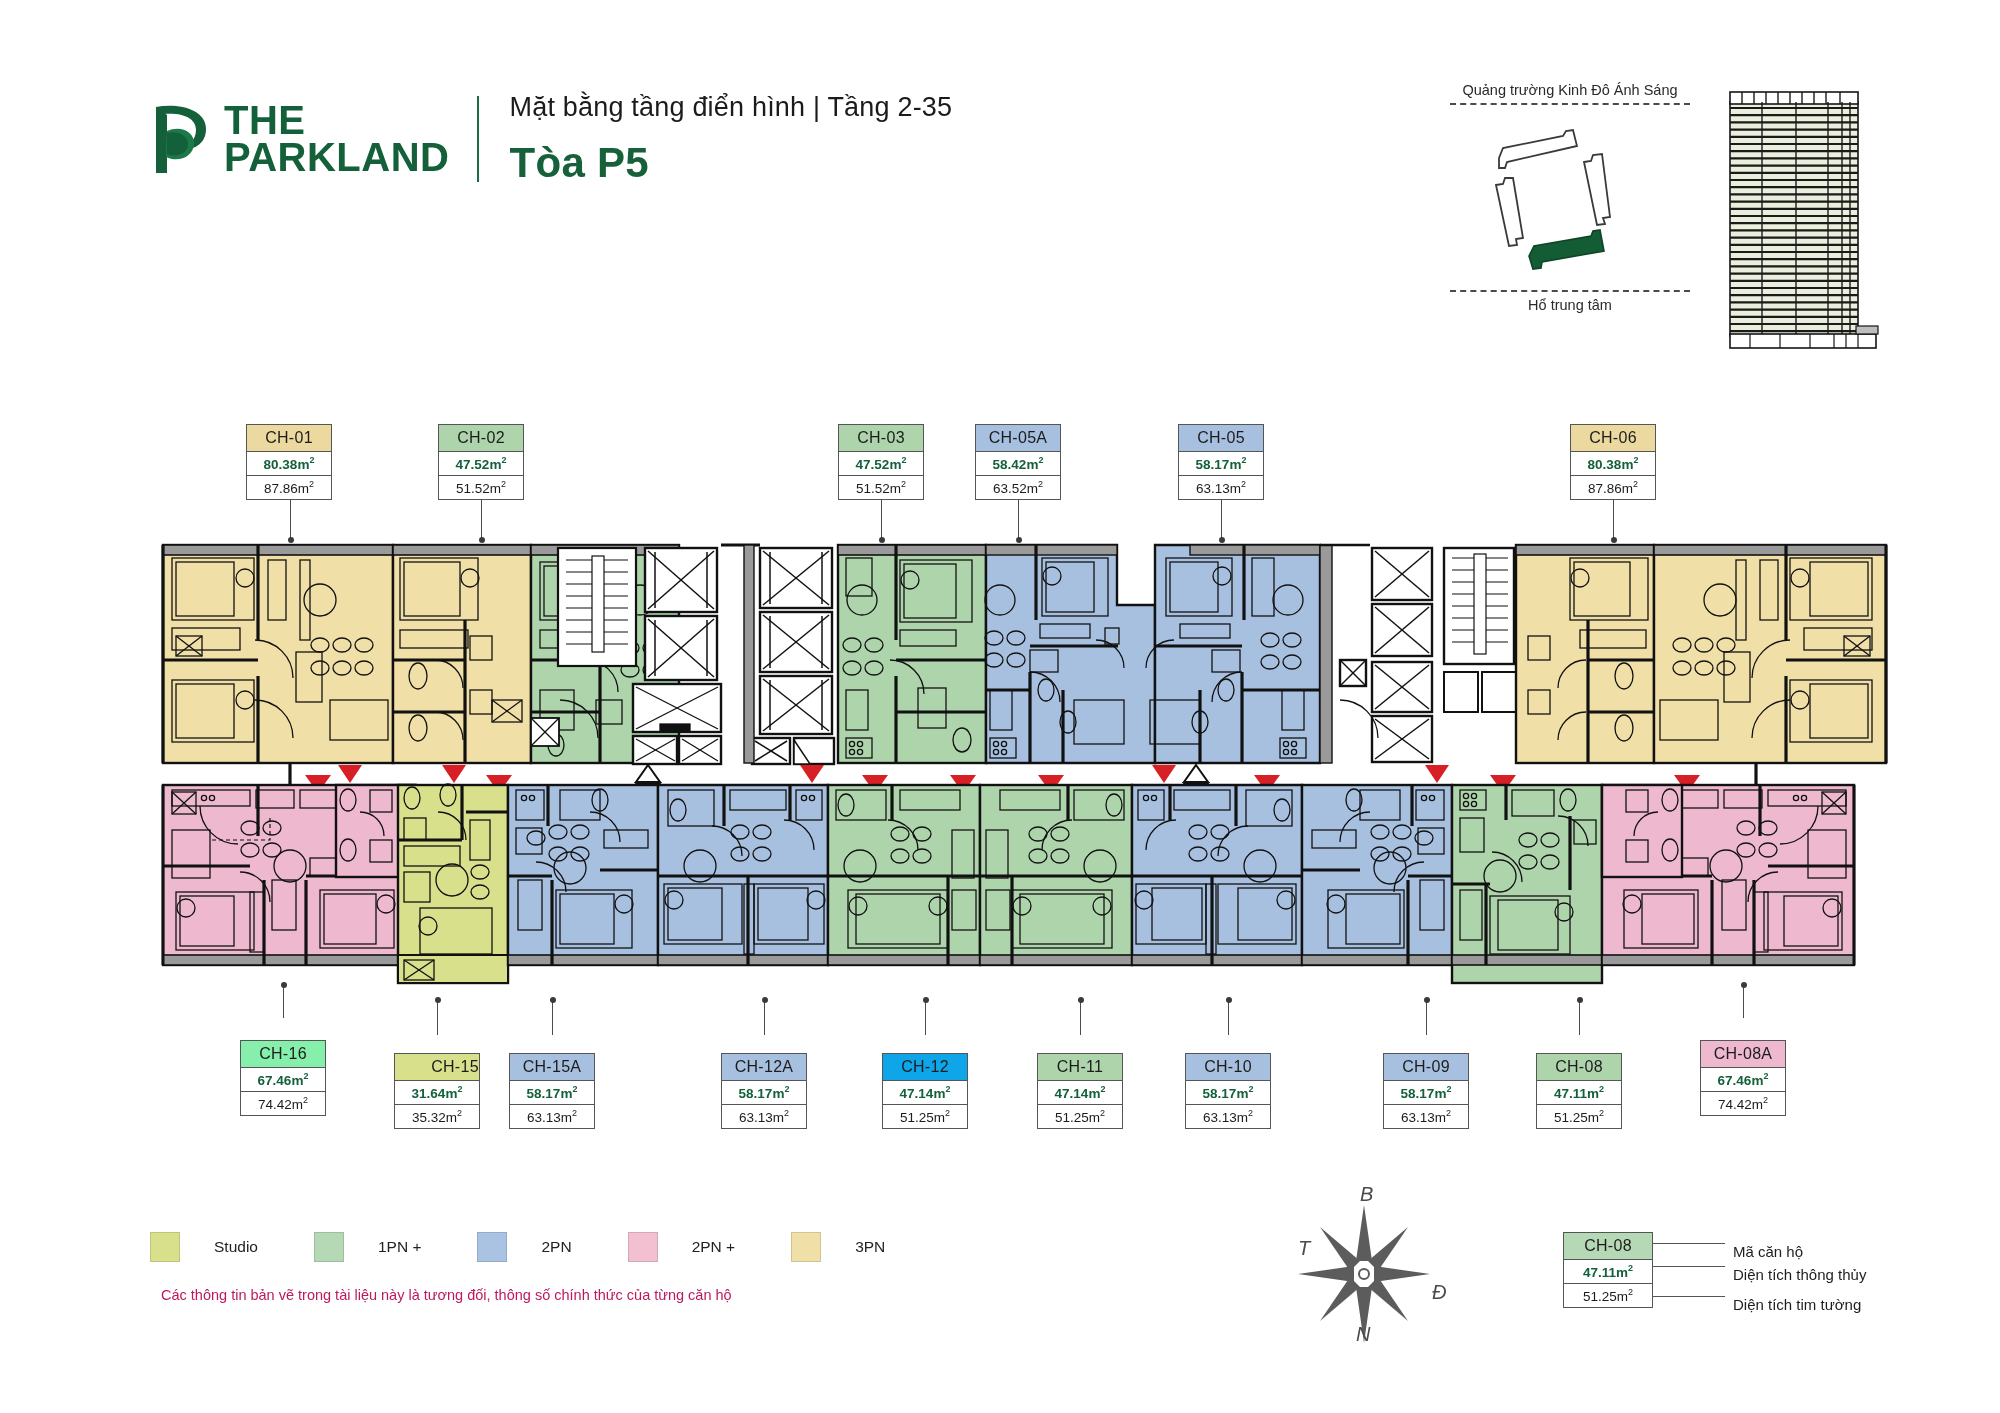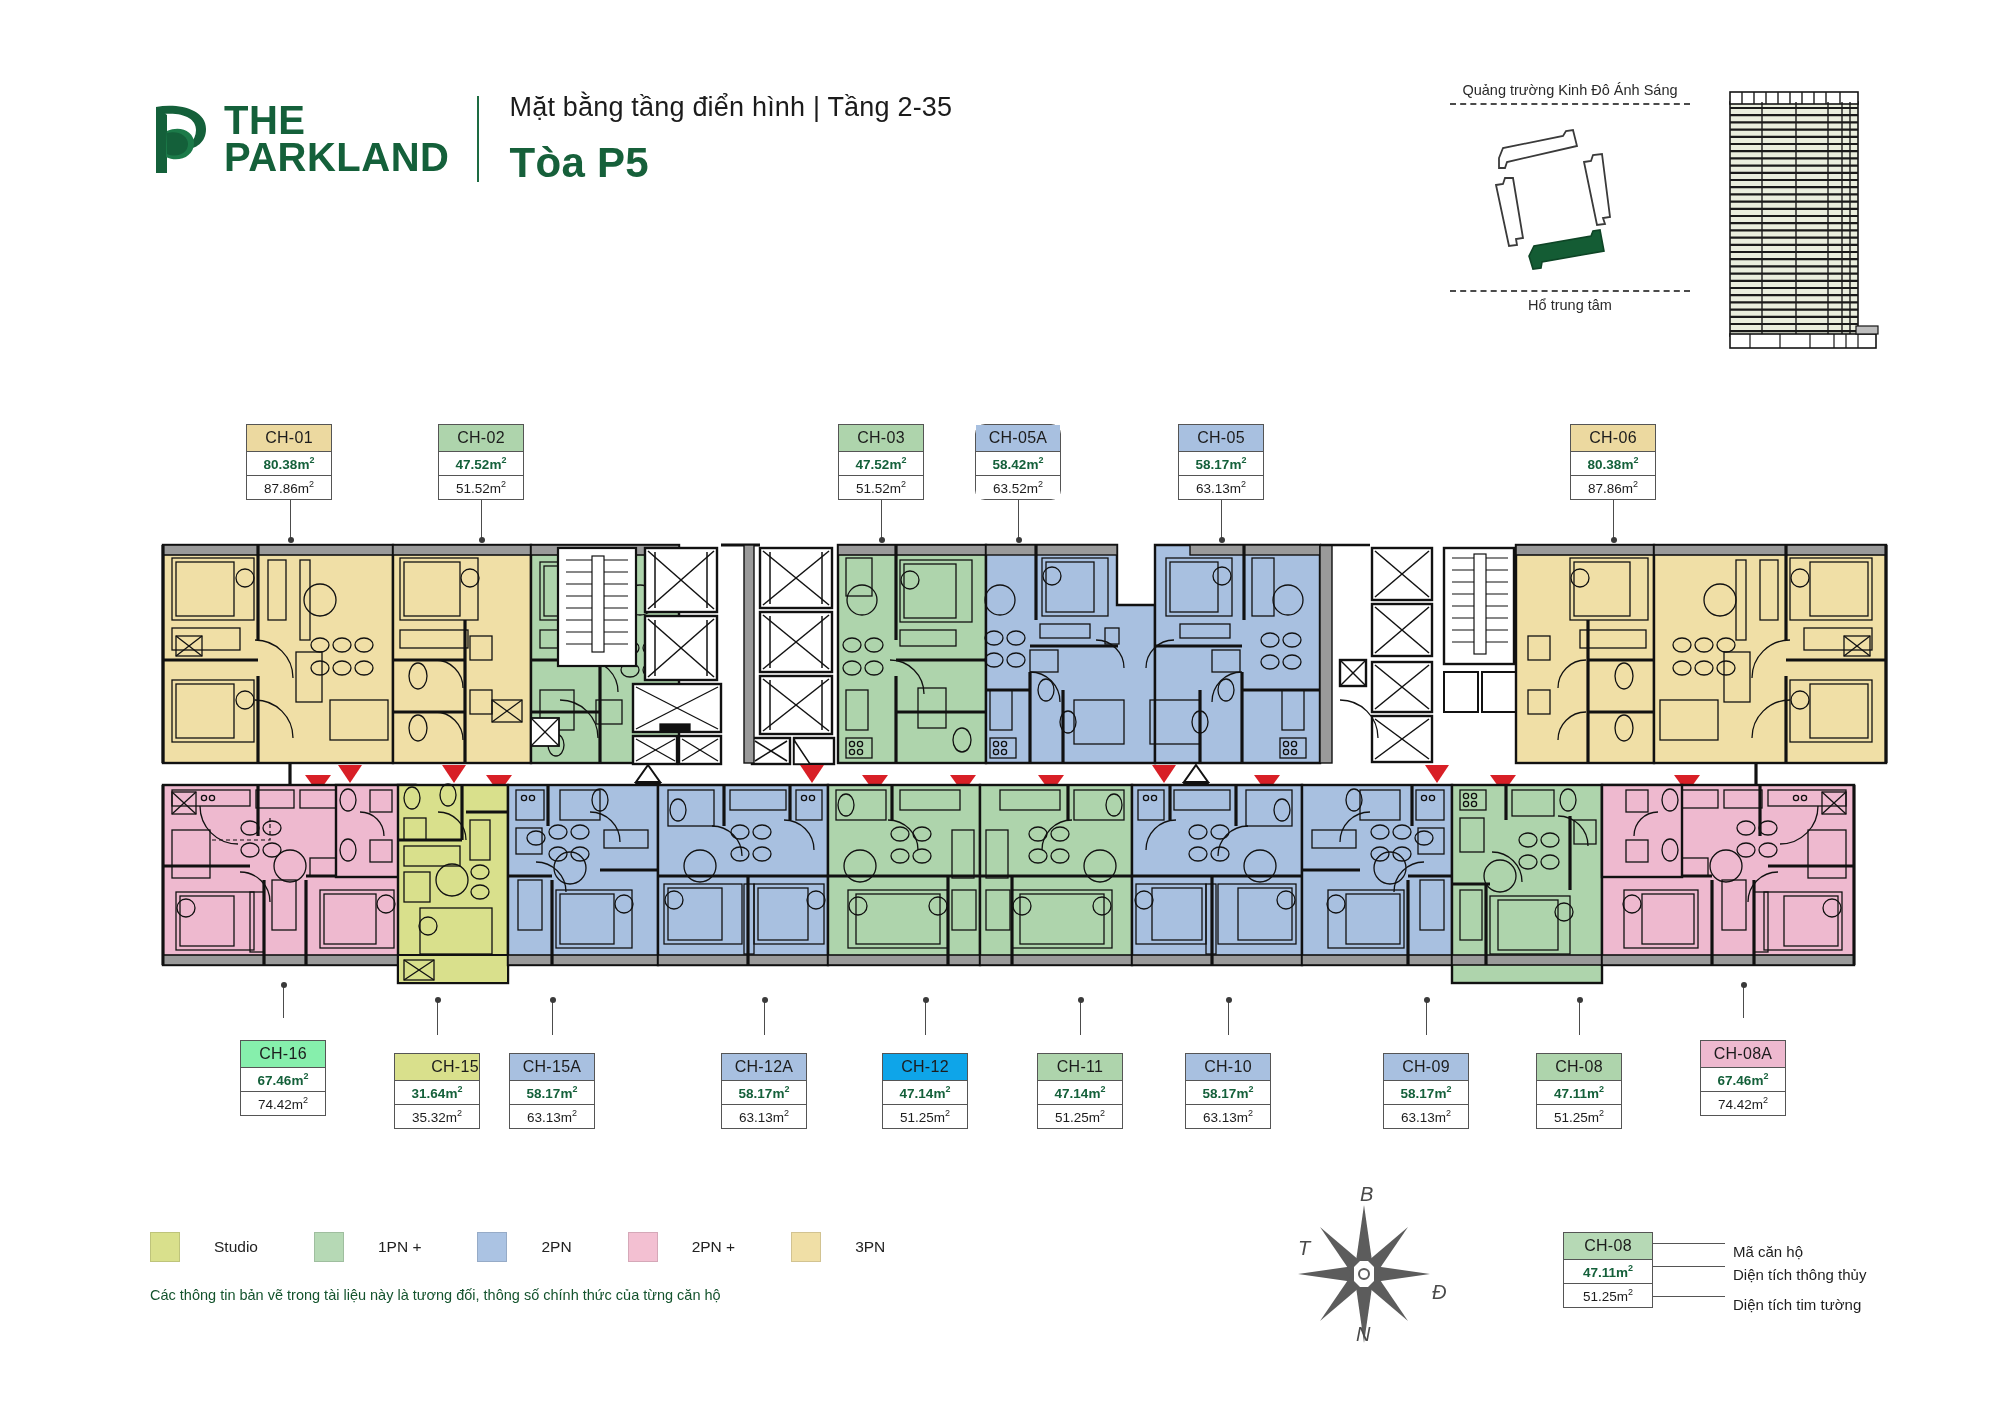--- a/index.html
+++ b/index.html
@@ -82,21 +82,21 @@
   
   #plan { position: absolute; left: 0; top: 0; width: 2000px; height: 1413px; }
 
   
   #legend { position: absolute; left: 150px; top: 1232px; }
   #legend-swatches { display: flex; align-items: center; }
   .lg-item { display: flex; align-items: center; margin-right: 56px; }
   .lg-sw { width: 30px; height: 30px; border: 0.8px solid rgba(0,0,0,0.12); }
   .lg-tx { font-size: 15.5px; color: #222; margin-left: 34px; white-space: nowrap; }
   #legend-note {
-    margin-top: 22px; font-size: 14.5px; color: #14532d; line-height: 1.6;
+    margin-top: 22px; font-size: 14.5px; color: #be185d; line-height: 1.6; margin-left: 11px;
   }
 
   
   #compass { position: absolute; left: 1290px; top: 1195px; width: 180px; height: 160px; }
   .cmp-letter { position: absolute; font-size: 20px; font-style: italic; color: #4a4a4a; }
 
   
   #keybox { position: absolute; left: 1563px; top: 1232px; }
   #keybox .callout { position: relative; left: 0; top: 0; }
   .key-row { position: absolute; display: flex; }
@@ -1035,21 +1035,21 @@
         <div class="c-net">47.52m<sup>2</sup></div>
         <div class="c-gross">51.52m<sup>2</sup></div>
       </div>
       <div class="leader dot bot" style="left: 481px; top: 490px; height: 50px;"></div>
       <div class="callout" style="left: 838px; top: 424px;">
         <div class="c-code" style="background: rgb(174, 212, 172);">CH-03</div>
         <div class="c-net">47.52m<sup>2</sup></div>
         <div class="c-gross">51.52m<sup>2</sup></div>
       </div>
       <div class="leader dot bot" style="left: 881px; top: 490px; height: 50px;"></div>
-      <div class="callout" style="left: 975px; top: 424px; border-radius: 10px;">
+      <div class="callout" style="left: 975px; top: 424px;">
         <div class="c-code" style="background: rgb(168, 192, 224);">CH-05A</div>
         <div class="c-net">58.42m<sup>2</sup></div>
         <div class="c-gross">63.52m<sup>2</sup></div>
       </div>
       <div class="leader dot bot" style="left: 1018px; top: 490px; height: 50px;"></div>
       <div class="callout" style="left: 1178px; top: 424px;">
         <div class="c-code" style="background: rgb(168, 192, 224);">CH-05</div>
         <div class="c-net">58.17m<sup>2</sup></div>
         <div class="c-gross">63.13m<sup>2</sup></div>
       </div>

